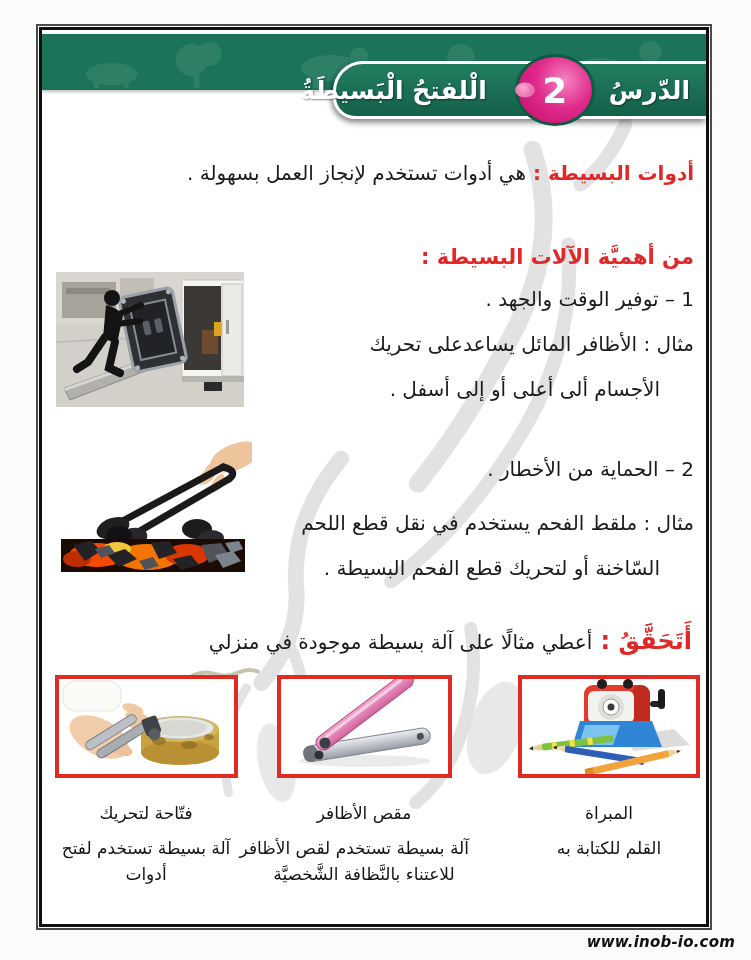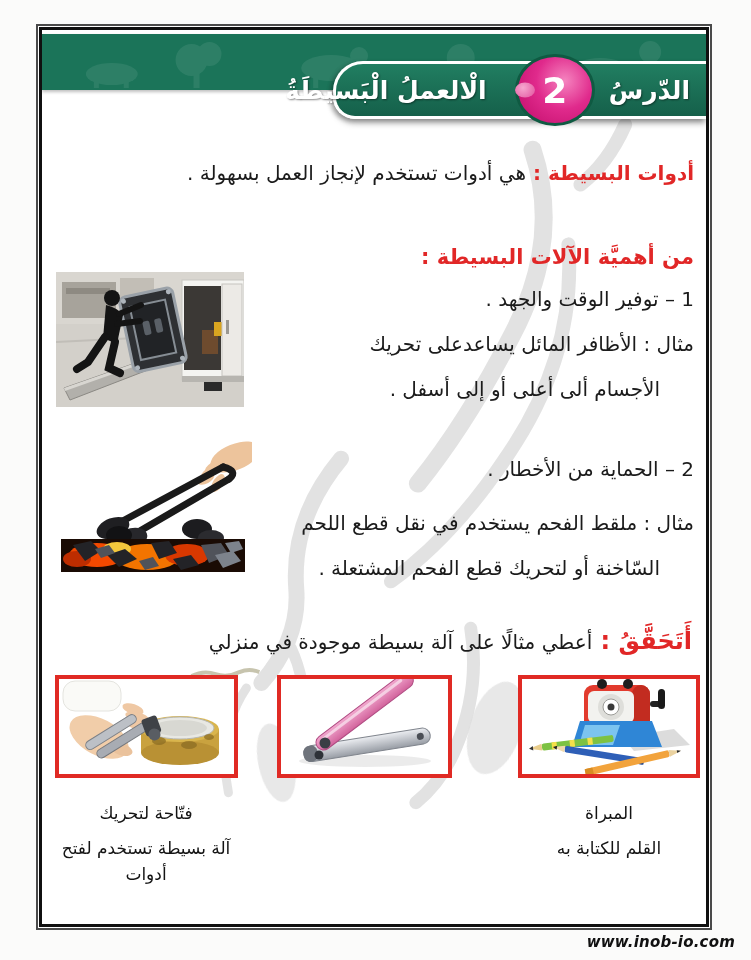--- a/index.html
+++ b/index.html
@@ -157,21 +157,21 @@
           </g>
         </svg>
       </div>
 
       <div class="banner-tab">
         <span class="tab-text">الدّرسُ</span>
         <span class="lesson-circle">
           <span>2</span>
           <span class="satellite"></span>
         </span>
-        <span class="tab-text lesson-title">الْالعملُ الْبَسيطَةُ</span>
+        <span class="tab-text lesson-title">الْلفتحُ الْبَسيطَةُ</span>
       </div>
 
       <div class="txt def-line">
         <span class="red">أدوات البسيطة : </span>
         <span>هي أدوات تستخدم لإنجاز العمل بسهولة .</span>
       </div>
 
       <div class="txt importance red">من أهميَّة الآلات البسيطة :</div>
 
       <div class="photo photo-ramp">
@@ -270,21 +270,21 @@
           <g fill="#7d838c">
             <polygon points="160,118 178,114 186,124 168,131"></polygon>
             <polygon points="170,106 184,104 188,112 176,116"></polygon>
           </g>
         </svg>
       </div>
 
       <div class="txt point-block pb2">
         <div class="pline">2 – الحماية من الأخطار .</div>
         <div class="pline gap-top">مثال :  ملقط الفحم يستخدم في نقل قطع اللحم</div>
-        <div class="pline indent1">السّاخنة أو لتحريك قطع الفحم المشتعلة .</div>
+        <div class="pline indent1">السّاخنة أو لتحريك قطع الفحم البسيطة .</div>
       </div>
 
       <div class="txt check-line">
         <span class="red">أَتَحَقَّقُ : </span>
         <span>أعطي مثالًا على آلة بسيطة موجودة في منزلي</span>
       </div>
 
       <div class="card-frame cf-opener">
         <svg viewBox="0 0 175 95">
           <rect width="175" height="95" fill="#ffffff"></rect>
@@ -391,20 +391,25 @@
             <rect x="62" y="79" width="8" height="7" fill="#d88c22"></rect>
           </g>
         </svg>
       </div>
 
       <div class="caption cap-opener">
         <div class="cap-title">فتّاحة لتحريك</div>
         <div class="cap-desc">آلة بسيطة تستخدم لفتح</div>
         <div class="cap-desc">أدوات</div>
       </div>
+      <div class="caption cap-clippers">
+        <div class="cap-title">مقص الأظافر</div>
+        <div class="cap-desc">آلة بسيطة تستخدم لقص الأظافر</div>
+        <div class="cap-desc">للاعتناء بالنَّظافة الشَّخصيَّة</div>
+      </div>
       <div class="caption cap-sharp">
         <div class="cap-title">المبراة</div>
         <div class="cap-desc">القلم للكتابة به</div>
       </div>
 
     </div>
   </div>
 
   <div class="site-watermark">www.inob-io.com</div>
 

